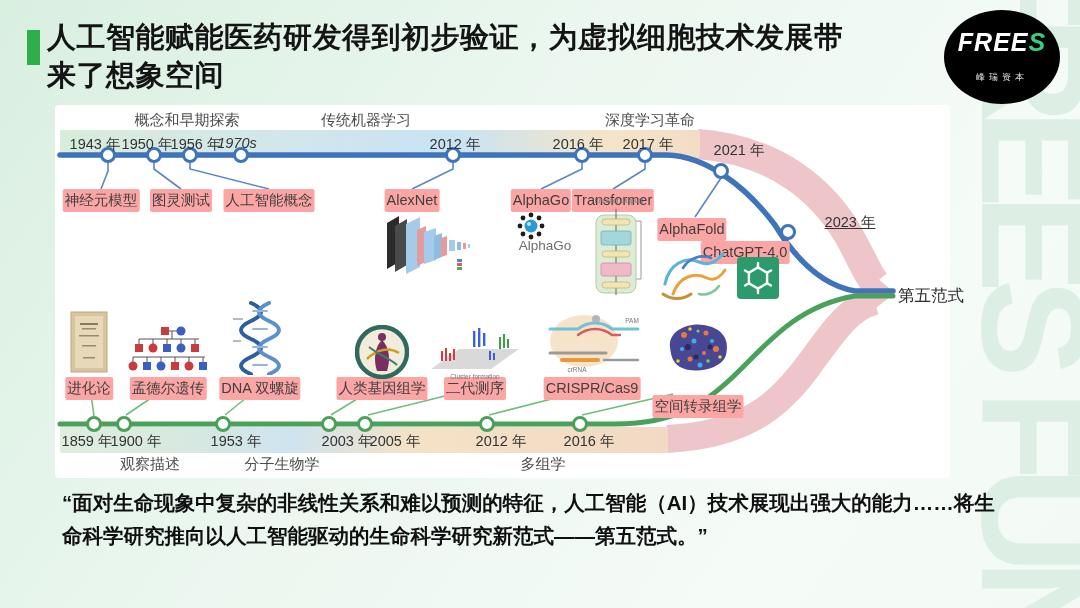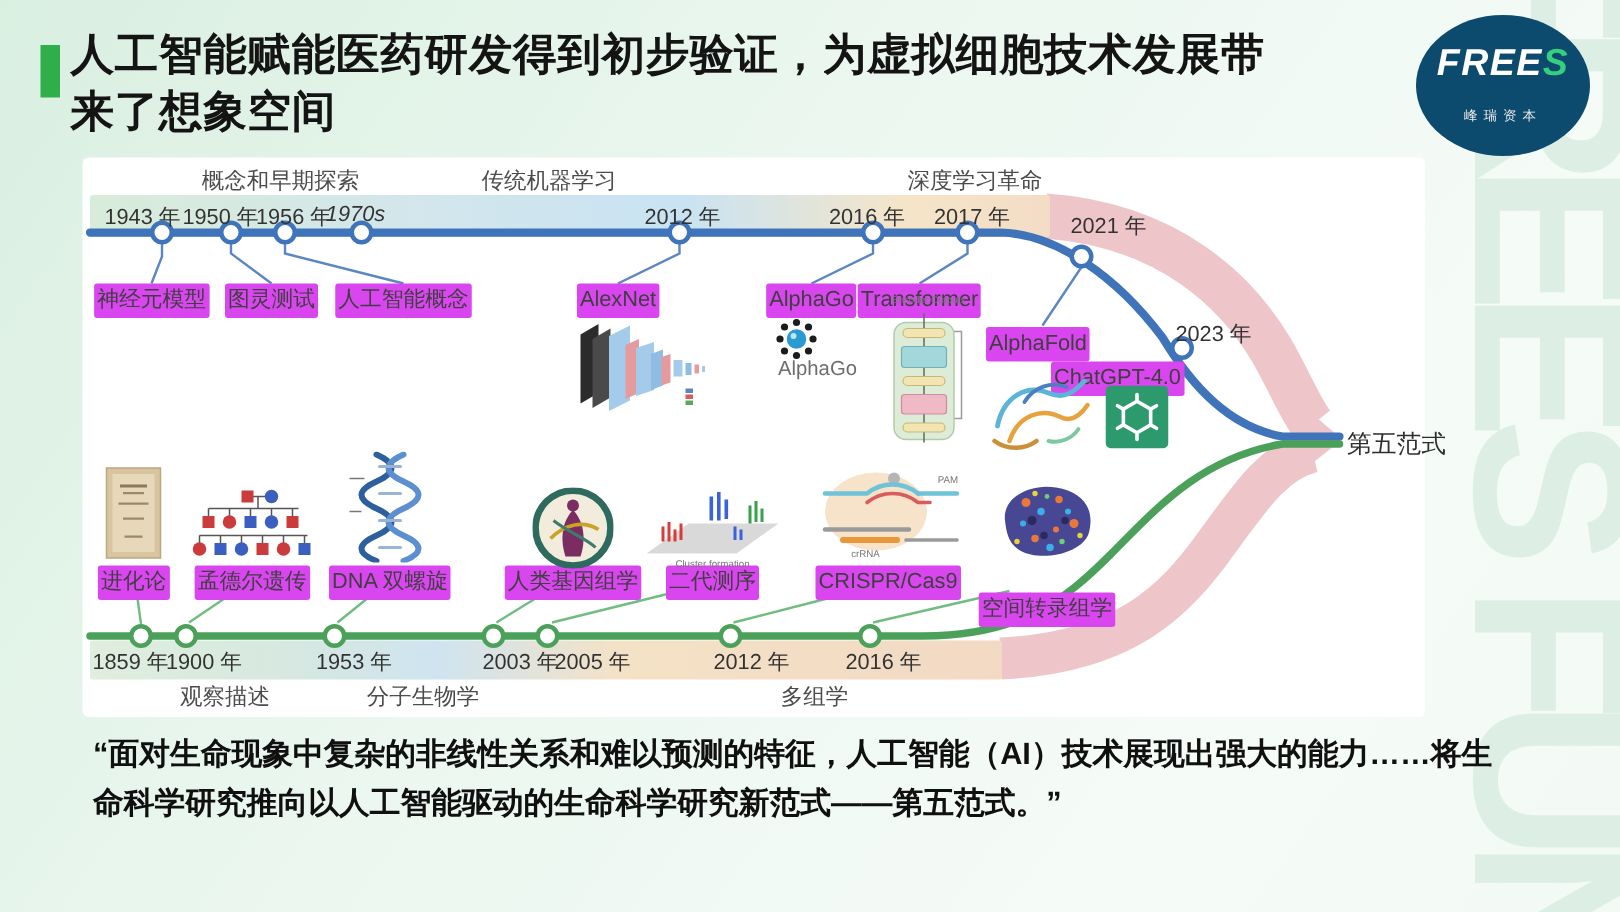--- a/index.html
+++ b/index.html
@@ -14,32 +14,32 @@
     color:#ddefe5;user-select:none;white-space:nowrap;
   }
   
   .hdr-accent{position:absolute;left:27px;top:30px;width:13px;height:35px;background:#2fae4a;z-index:2;}
   .title{
     position:absolute;left:47px;top:18px;width:810px;z-index:2;
     font-size:29px;line-height:1.32;font-weight:800;color:#141414;letter-spacing:.5px;
   }
   .logo{
     position:absolute;left:944px;top:10px;width:116px;height:94px;border-radius:50%;
-    background:#0c4a6e;z-index:3;display:flex;flex-direction:column;align-items:center;justify-content:center;
+    background:#000000;z-index:3;display:flex;flex-direction:column;align-items:center;justify-content:center;
   }
   .logo-text{font-size:25px;font-weight:800;font-style:italic;color:#ffffff;letter-spacing:1px;line-height:1;}
   .logo-text .accent{color:#35d07f;}
   .logo-sub{font-size:9px;color:#e8e8e8;letter-spacing:4px;margin-top:16px;}
   
   .panel{position:absolute;left:55px;top:105px;width:895px;height:373px;background:#ffffff;border-radius:4px;z-index:1;}
   .panel svg.base{position:absolute;left:0;top:0;}
   .era{position:absolute;transform:translateX(-50%);font-size:15px;color:#4c4c4c;white-space:nowrap;}
   .yr{position:absolute;transform:translateX(-50%);font-size:14.5px;color:#333;white-space:nowrap;}
   .tag{
-    position:absolute;transform:translateX(-50%);background:#d946ef;color:#3f3f3f;
+    position:absolute;transform:translateX(-50%);background:#fca5a5;color:#3f3f3f;
     font-size:14.5px;line-height:1;padding:4px 2px;border-radius:2px;white-space:nowrap;
   }
   .outcome{position:absolute;left:843px;top:180px;font-size:16.5px;color:#2e2e2e;white-space:nowrap;}
   .icon{position:absolute;}
   .mini-caption{position:absolute;transform:translateX(-50%);color:#5c5c5c;white-space:nowrap;}
   .alphago-cap{font-size:13.5px;color:#6d6d6d;}
   .tiny{font-size:6.5px;color:#777;}
   
   .quote{
     position:absolute;left:62px;top:486px;width:952px;z-index:2;
@@ -141,21 +141,21 @@
   <div class="era" style="left:488px;top:350px;">多组学</div>
 
   <div class="yr" style="left:40px;top:30px;">1943 年</div>
   <div class="yr" style="left:92px;top:30px;">1950 年</div>
   <div class="yr" style="left:141px;top:30px;">1956 年</div>
   <div class="yr" style="left:182px;top:30px;font-style:italic;">1970s</div>
   <div class="yr" style="left:400px;top:30px;">2012 年</div>
   <div class="yr" style="left:523px;top:30px;">2016 年</div>
   <div class="yr" style="left:593px;top:30px;">2017 年</div>
   <div class="yr" style="left:684px;top:36px;">2021 年</div>
-  <div class="yr" style="left:754px;top:108px;">2023 年</div>
+  <div class="yr" style="left:795px;top:108px;text-decoration:underline;">2023 年</div>
 
   <div class="yr" style="left:32px;top:327px;">1859 年</div>
   <div class="yr" style="left:81px;top:327px;">1900 年</div>
   <div class="yr" style="left:181px;top:327px;">1953 年</div>
   <div class="yr" style="left:292px;top:327px;">2003 年</div>
   <div class="yr" style="left:340px;top:327px;">2005 年</div>
   <div class="yr" style="left:446px;top:327px;">2012 年</div>
   <div class="yr" style="left:534px;top:327px;">2016 年</div>
 
   <div class="tag" style="left:46px;top:84px;">神经元模型</div>

